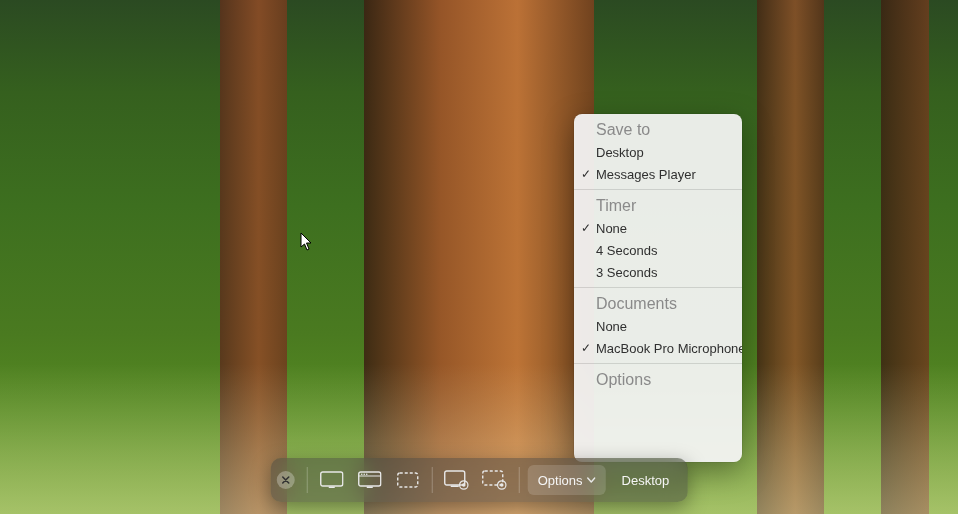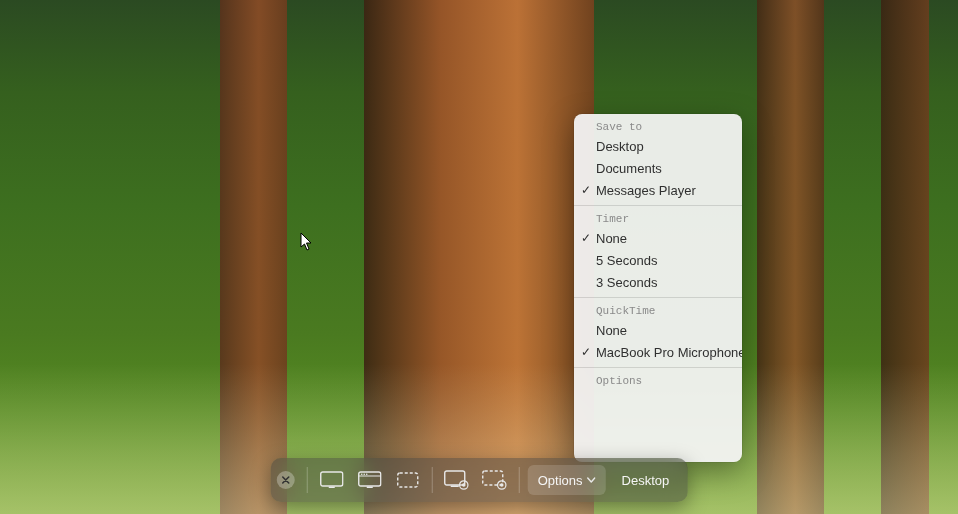--- a/index.html
+++ b/index.html
@@ -120,23 +120,22 @@
     bottom: 52px;
     width: 168px;
     background: rgba(244,244,244,0.94);
     border-radius: 8px;
     box-shadow: 0 10px 30px rgba(0,0,0,0.35), 0 0 0 0.5px rgba(0,0,0,0.12);
     padding: 4px 0;
     overflow: hidden;
   }
   .menu-header {
     padding: 3px 0 2px 22px;
-    font-size: 11px;
+    font-size: 16px;
     color: #8a8a8a;
-    font-family: Liberation Mono, monospace;
   }
   .menu-item {
     padding: 2.5px 14px 2.5px 22px;
     font-size: 13px;
     color: #303030;
     cursor: default;
     position: relative;
     line-height: 17px;
     white-space: nowrap;
   }
@@ -165,47 +164,43 @@
 </svg>
 
 <div class="menu" data-interactable="false">
 
   <div class="menu-header" data-interactable="false">Save to</div>
   <div class="menu-item" data-interactable="true">
     <span class="check" data-interactable="false"></span>
     <span data-interactable="false">Desktop</span>
   </div>
   <div class="menu-item" data-interactable="true">
-    <span class="check" data-interactable="false"></span>
-    <span data-interactable="false">Documents</span>
-  </div>
-  <div class="menu-item" data-interactable="true">
     <span class="check" data-interactable="false">✓</span>
     <span data-interactable="false">Messages Player</span>
   </div>
 
   <div class="menu-sep" data-interactable="false"></div>
 
   <div class="menu-header" data-interactable="false">Timer</div>
   <div class="menu-item" data-interactable="true">
     <span class="check" data-interactable="false">✓</span>
     <span data-interactable="false">None</span>
   </div>
   <div class="menu-item" data-interactable="true">
     <span class="check" data-interactable="false"></span>
-    <span data-interactable="false">5 Seconds</span>
+    <span data-interactable="false">4 Seconds</span>
   </div>
   <div class="menu-item" data-interactable="true">
     <span class="check" data-interactable="false"></span>
     <span data-interactable="false">3 Seconds</span>
   </div>
 
   <div class="menu-sep" data-interactable="false"></div>
 
-  <div class="menu-header" data-interactable="false">QuickTime</div>
+  <div class="menu-header" data-interactable="false">Documents</div>
   <div class="menu-item" data-interactable="true">
     <span class="check" data-interactable="false"></span>
     <span data-interactable="false">None</span>
   </div>
   <div class="menu-item" data-interactable="true">
     <span class="check" data-interactable="false">✓</span>
     <span data-interactable="false">MacBook Pro Microphone</span>
   </div>
 
   <div class="menu-sep" data-interactable="false"></div>

